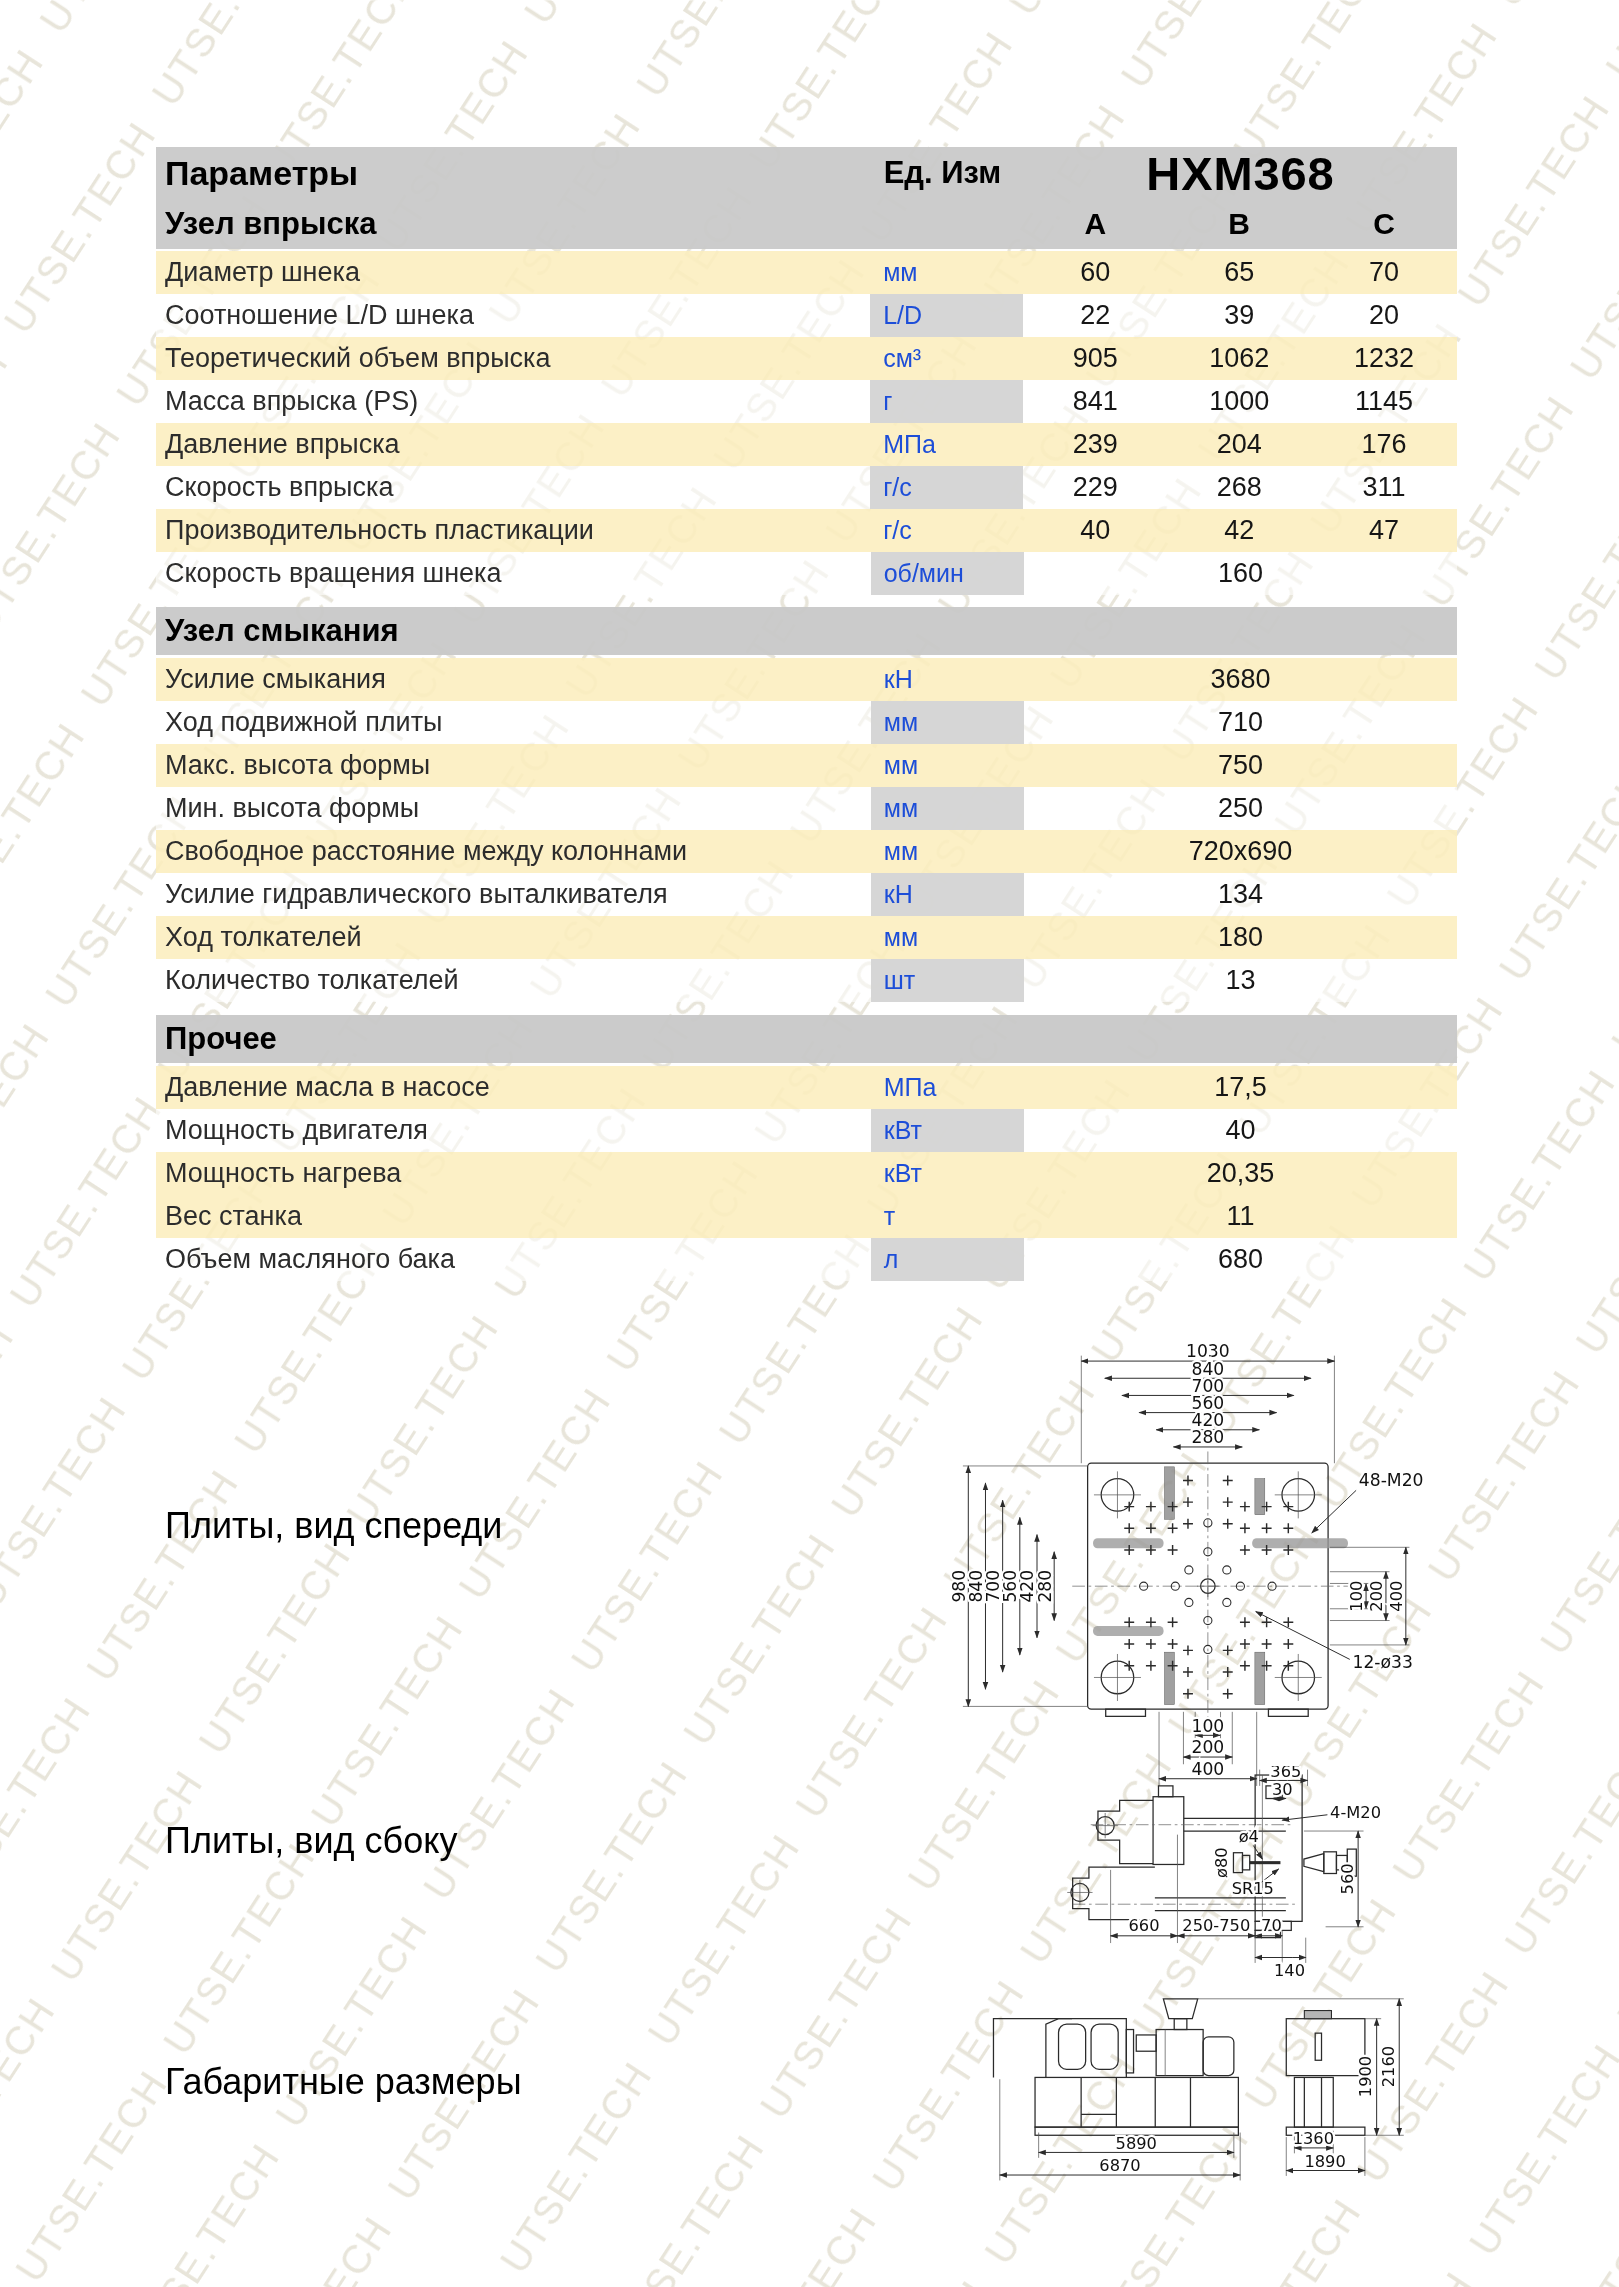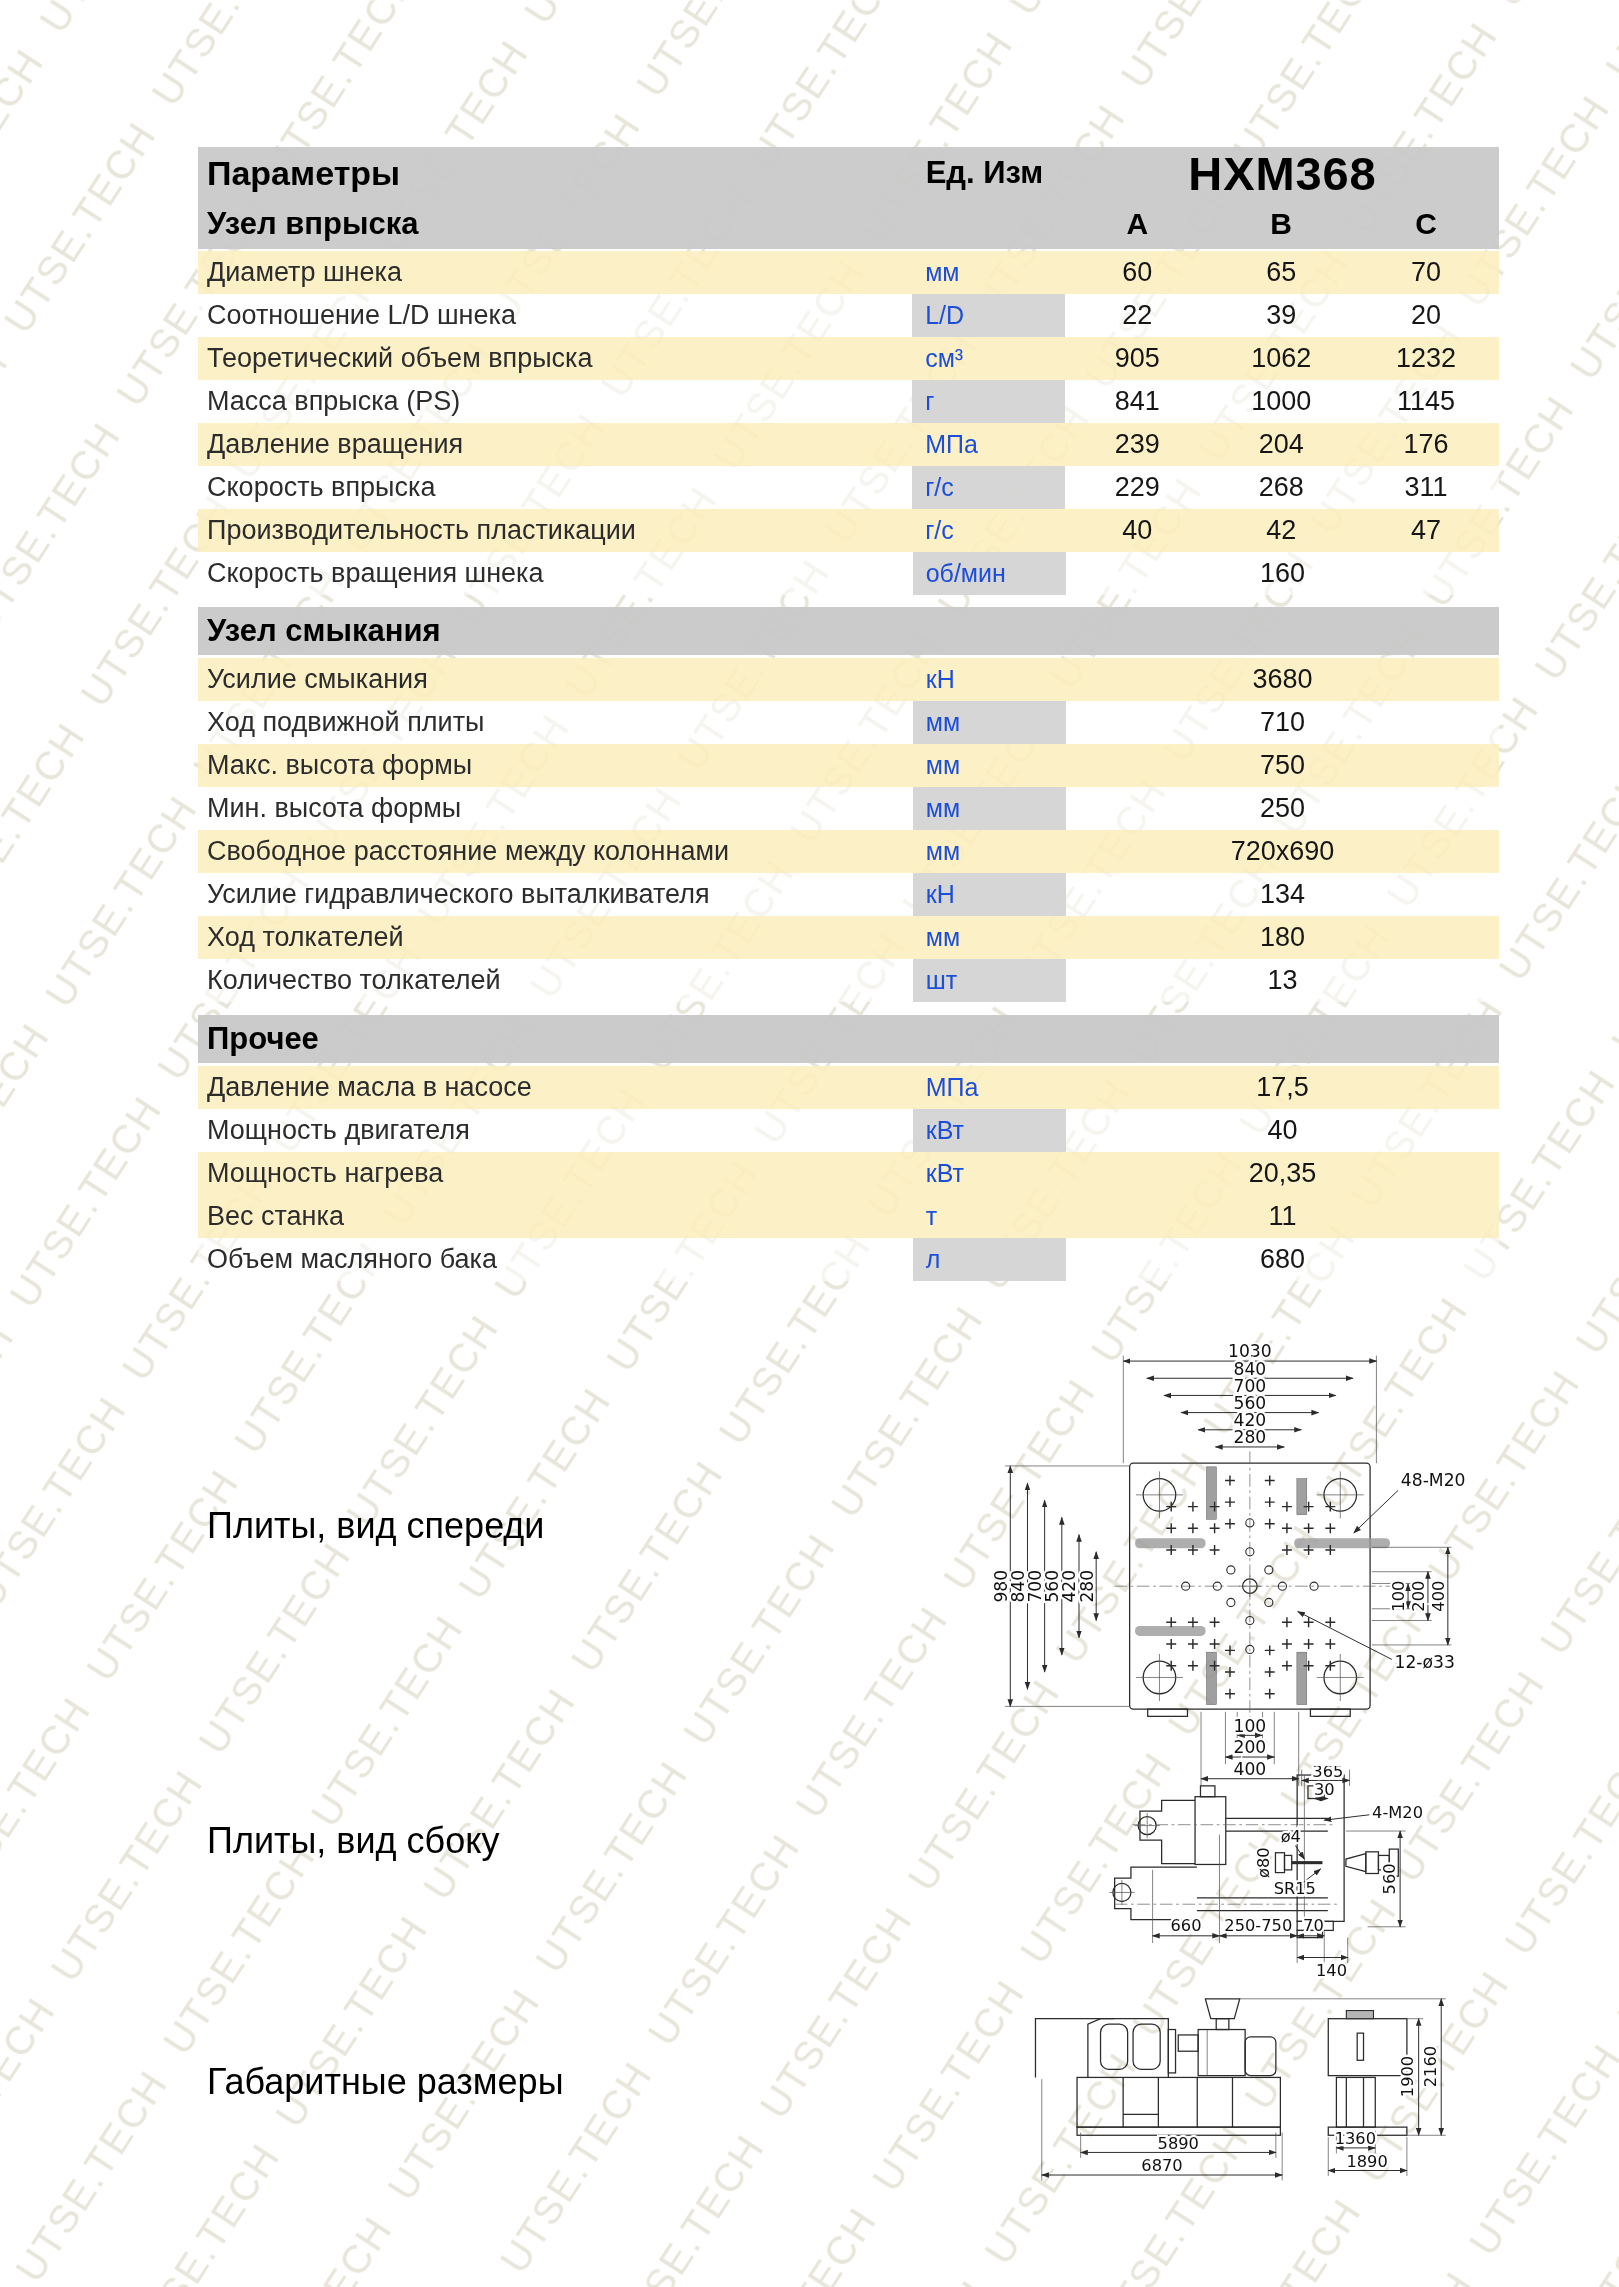--- a/index.html
+++ b/index.html
@@ -1,21 +1,21 @@
 <!DOCTYPE html>
 <html style="font-size:14.5px"><head>
 <meta charset="utf-8">
 <style>
   html,body{margin:0;padding:0;}
   body{
     width:1619px;height:2288px;position:relative;background:#ffffff;
     font-family:"Liberation Sans", sans-serif;overflow:hidden;color:#222;
   }
   .wm-layer{position:absolute;left:0;top:0;z-index:0;pointer-events:none;}
-  .content{position:absolute;left:0;top:0;width:1469px;height:2288px;z-index:1;margin-left:42px;}
+  .content{position:absolute;left:0;top:0;width:1469px;height:2288px;z-index:1;}
 
   
   .spec-table{position:absolute;left:156px;top:147px;width:1301px;}
   .header-block{background:rgba(201,201,201,.94);}
   .hrow{display:flex;align-items:center;}
   .hrow1{height:52px;}
   .hrow2{height:50px;}
   .cell{box-sizing:border-box;display:flex;align-items:center;height:100%;}
   .c-label{width:715px;padding-left:9px;}
   .c-unit{width:153px;padding-left:12.7px;}
@@ -115,21 +115,21 @@
           <div class="cell c-val">1232</div>
         </div>
         <div class="row rw">
           <div class="cell c-label">Масса впрыска (PS)</div>
           <div class="cell c-unit ugray">г</div>
           <div class="cell c-val">841</div>
           <div class="cell c-val">1000</div>
           <div class="cell c-val">1145</div>
         </div>
         <div class="row ry">
-          <div class="cell c-label">Давление вращения</div>
+          <div class="cell c-label">Давление впрыска</div>
           <div class="cell c-unit">МПа</div>
           <div class="cell c-val">239</div>
           <div class="cell c-val">204</div>
           <div class="cell c-val">176</div>
         </div>
         <div class="row rw">
           <div class="cell c-label">Скорость впрыска</div>
           <div class="cell c-unit ugray">г/с</div>
           <div class="cell c-val">229</div>
           <div class="cell c-val">268</div>

